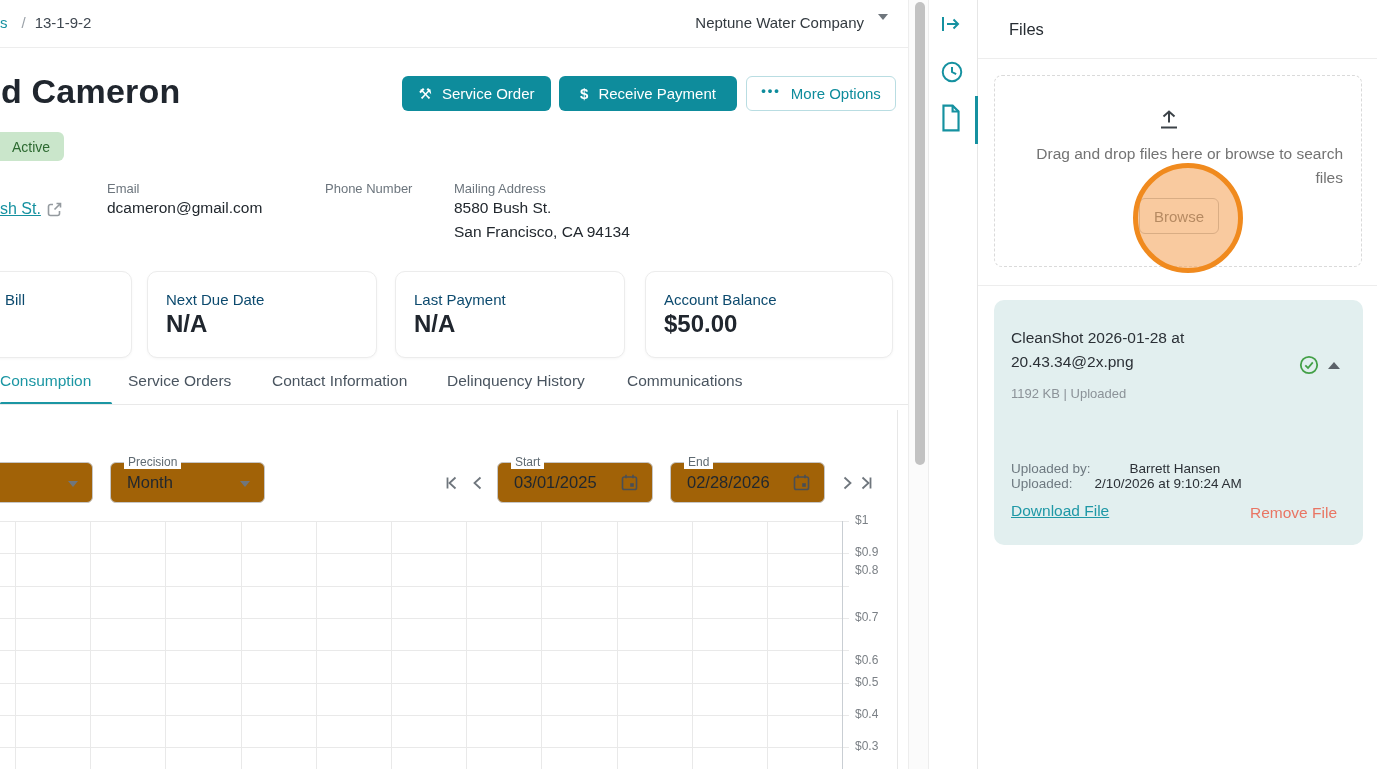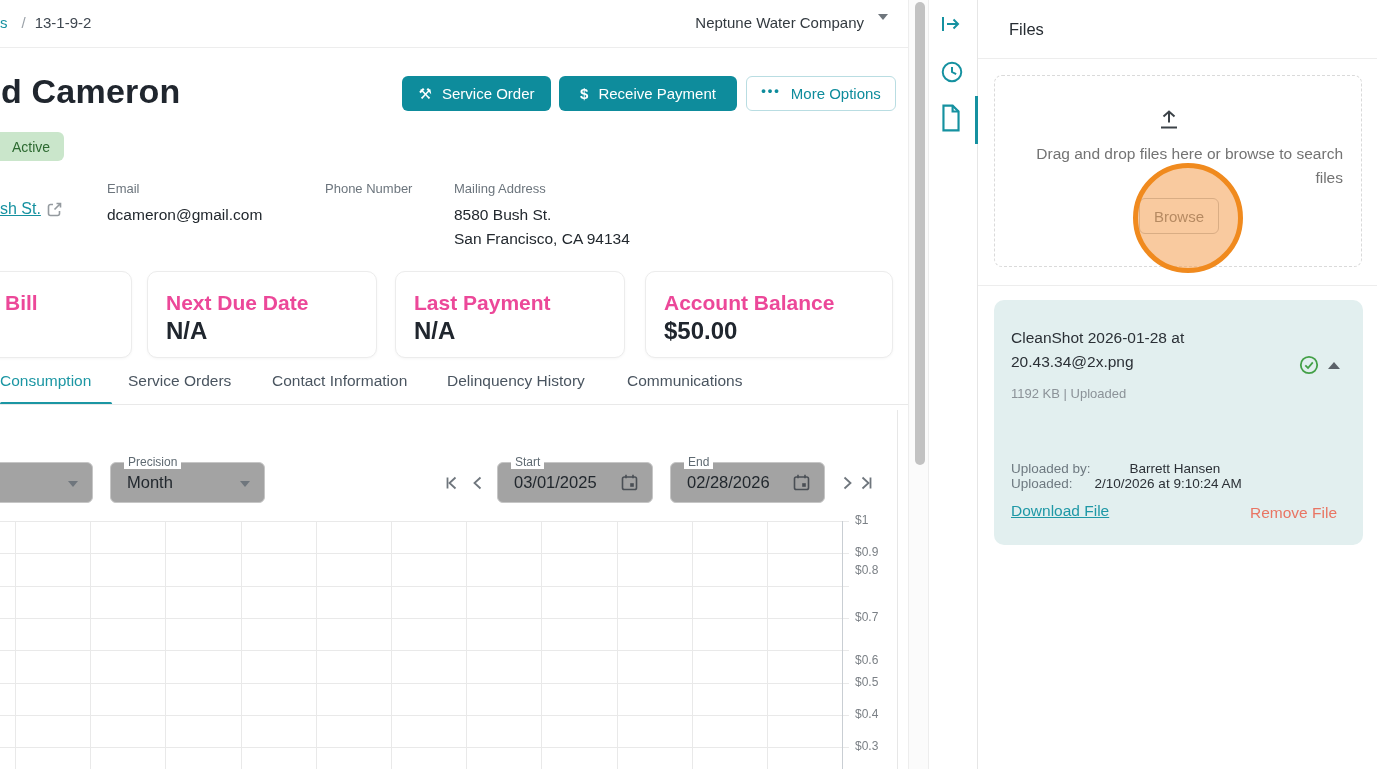--- a/index.html
+++ b/index.html
@@ -28,39 +28,39 @@
   .status-badge { left:-8px; top:132px; height:29px; padding:0 14px 0 20px; background:#cae6cb; color:#2d6a31; font-size:14px; font-weight:500; border-radius:6px; display:flex; align-items:center; }
 
   
   .c-label { font-size:13px; color:#6c757d; }
   .c-value { font-size:15.5px; color:#22282e; }
   .addr-link { left:0; top:200px; font-size:16px; color:#1591a0; text-decoration:underline; cursor:pointer; }
   .ext-icon { left:46px; top:201px; }
   .col-email { left:107px; top:181px; }
   .col-phone { left:325px; top:181px; }
   .col-mail  { left:454px; top:181px; }
-  .c-col .c-value { margin-top:7px; line-height:24px; }
+  .c-col .c-value { line-height:24px; }
 
   
   .card { top:271px; height:87px; background:#fff; border:1px solid #ececec; border-radius:10px; box-shadow:0 1px 3px rgba(0,0,0,0.04); padding:19px 0 0 18px; }
-  .card .label { font-size:21px; color:#ec4899;font-weight:bold; }
+  .card .label { font-size:15px; color:#0c4a6e; }
   .card .value { font-size:24px; font-weight:600; color:#20262e; margin-top:2px; }
   .card1 { left:-14px; width:146px; }
   .card2 { left:147px; width:230px; }
   .card3 { left:395px; width:230px; }
   .card4 { left:645px; width:248px; }
 
   
   .tab { top:372px; font-size:15.5px; color:#4a5560; cursor:pointer; white-space:nowrap; }
   .tab.active { color:#1b96a3; }
   .tab-underline { left:0; top:402px; width:112px; height:3px; background:#1b96a3; border-radius:2px; }
   .tabs-divider { left:0; top:404px; width:908px; height:1px; background:#e9e9e9; }
 
   
-  .outlined-box { position:absolute; border:1px solid #c6c6c6; border-radius:6px; height:41px; background:#a3a3a3; }
+  .outlined-box { position:absolute; border:1px solid #c6c6c6; border-radius:6px; height:41px; background:#a16207; }
   .floating-label { position:absolute; top:-8px; left:13px; background:#fff; padding:0 4px; font-size:12px; color:#5f6a72; }
   .box-value { position:absolute; left:16px; top:10px; font-size:16.5px; color:#22282e; white-space:nowrap; overflow:hidden; }
   .box-caret { position:absolute; right:14px; top:18px; }
   .sel1 { left:-60px; top:462px; width:153px; }
   .sel-precision { left:110px; top:462px; width:155px; }
   .date-start { left:497px; top:462px; width:156px; }
   .date-end { left:670px; top:462px; width:155px; }
   .cal-icon { position:absolute; right:13px; top:10px; cursor:pointer; }
   .nav-btn { position:absolute; top:475px; width:16px; height:16px; color:#6f767d; cursor:pointer; }
 

